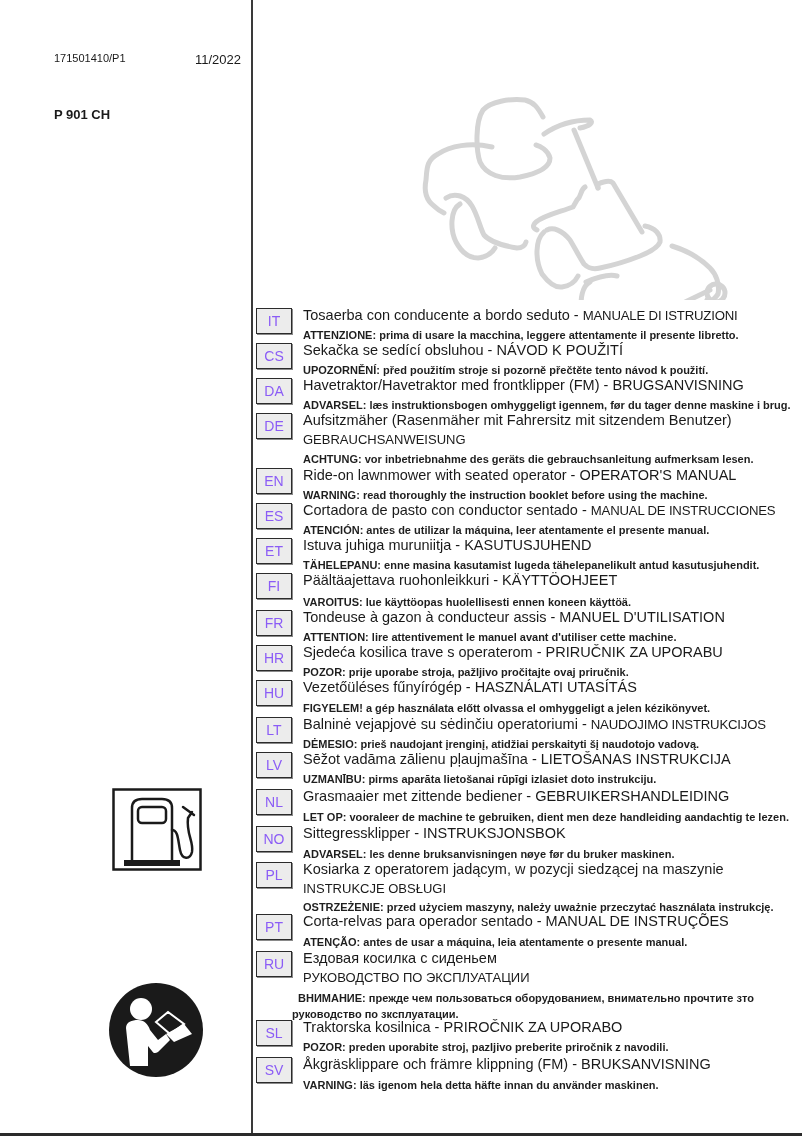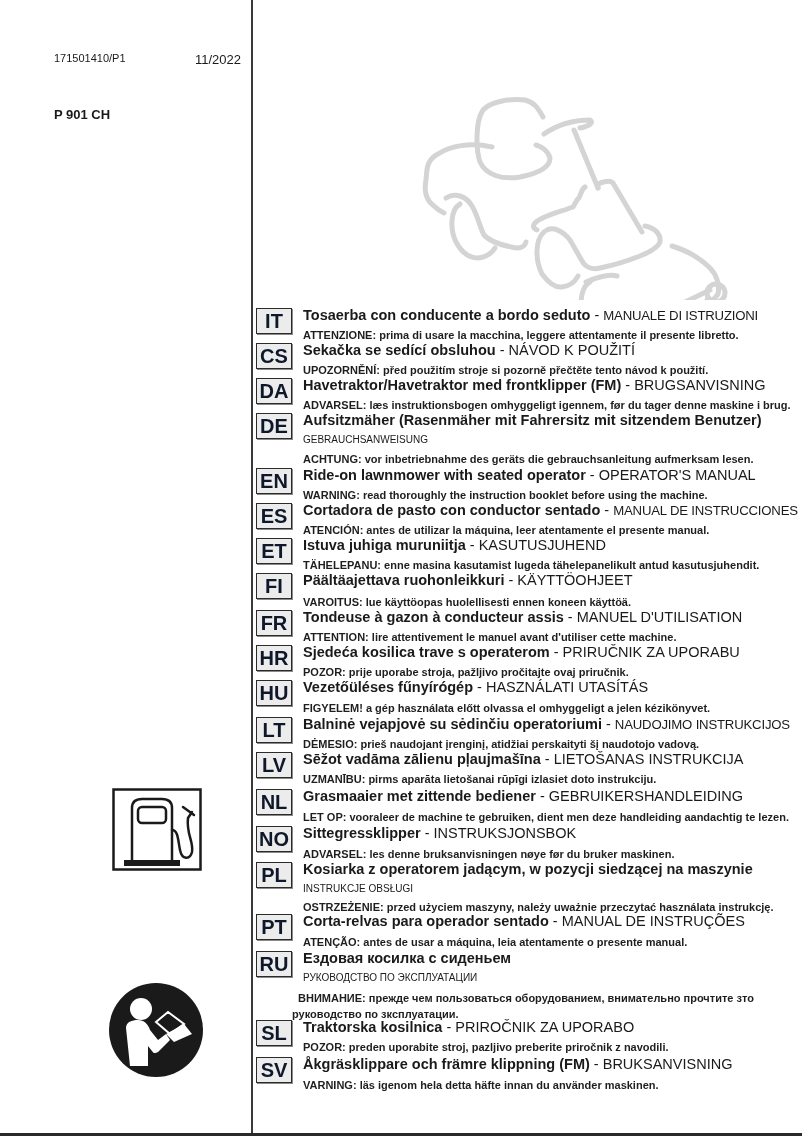--- a/index.html
+++ b/index.html
@@ -10,26 +10,26 @@
   .code { position:absolute; left:54px; top:52px; font-size:11px; }
   .date { position:absolute; left:195px; top:52px; font-size:13px; }
   .model { position:absolute; left:54px; top:107px; font-size:13px; font-weight:bold; }
   .mower { position:absolute; left:410px; top:50px; width:320px; height:250px; }
   .fuel { position:absolute; left:112px; top:788px; width:90px; height:83px; }
   .read { position:absolute; left:108px; top:982px; width:96px; height:96px; }
 
   .row { position:absolute; left:256px; right:0; }
   .lang { position:absolute; left:0; top:0; width:34px; height:24px; background:#ececec;
           border:1.5px solid #2b2b2b; box-shadow:1px 1px 0 #8a8a8a;
-          font-weight:bold; font-size:20px; line-height:24px; text-align:center; color:#0f172a; }
+          font-weight:normal; font-size:14px; line-height:24px; text-align:center; color:#8b5cf6; }
   .title { position:absolute; left:47px; top:-2px; font-size:14.5px; white-space:nowrap; line-height:19px; }
-  .title b { font-weight:bold; }
+  .title b { font-weight:normal; }
   .title .manual { font-weight:normal; }
   .title .cond { font-size:13.2px; letter-spacing:-0.2px; }
-  .line2 { position:absolute; left:47px; top:17px; font-size:10px; white-space:nowrap; line-height:19px; }
+  .line2 { position:absolute; left:47px; top:17px; font-size:13px; white-space:nowrap; line-height:19px; }
   .warn { position:absolute; left:47px; font-size:11px; font-weight:bold; white-space:nowrap; color:#1e1e1e; }
 </style>
 </head>
 <body>
 
 <div class="vline"></div>
 <div class="hline"></div>
 
 <div class="code">171501410/P1</div>
 <div class="date">11/2022</div>

